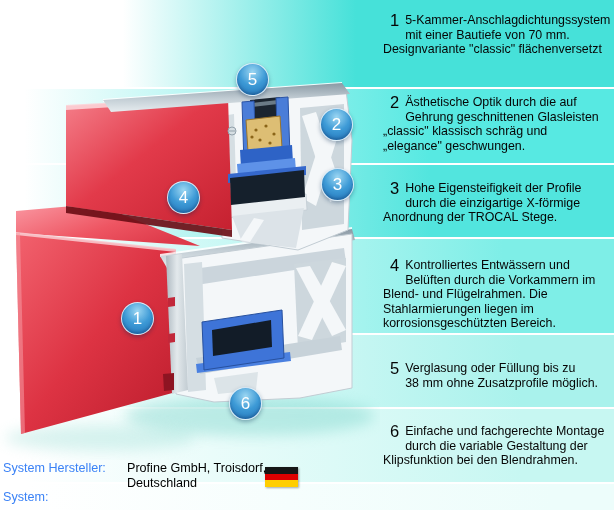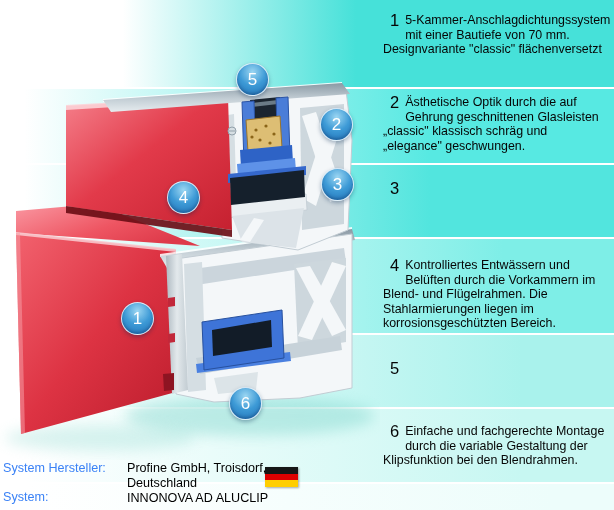--- a/index.html
+++ b/index.html
@@ -176,43 +176,45 @@
 mit einer Bautiefe von 70 mm.
 Designvariante "classic" flächenversetzt</span>
   </div>
   <div class="note" style="top:95px;">
     <span class="num">2</span><span class="body">Ästhetische Optik durch die auf
 Gehrung geschnittenen Glasleisten
 „classic" klassisch schräg und
 „elegance" geschwungen.</span>
   </div>
   <div class="note" style="top:181px;">
-    <span class="num">3</span>
+    <span class="num">3</span><span class="body">Hohe Eigensteifigkeit der Profile
+durch die einzigartige X-förmige
+Anordnung der TROCAL Stege.</span>
   </div>
   <div class="note" style="top:258px;">
     <span class="num">4</span><span class="body">Kontrolliertes Entwässern und
 Belüften durch die Vorkammern im
 Blend- und Flügelrahmen. Die
 Stahlarmierungen liegen im
 korrosionsgeschützten Bereich.</span>
   </div>
   <div class="note" style="top:361px;">
-    <span class="num">5</span>
+    <span class="num">5</span><span class="body">Verglasung oder Füllung bis zu
+38 mm ohne Zusatzprofile möglich.</span>
   </div>
   <div class="note" style="top:424px;">
     <span class="num">6</span><span class="body">Einfache und fachgerechte Montage
 durch die variable Gestaltung der
 Klipsfunktion bei den Blendrahmen.</span>
   </div>
 
   <div class="footer-label" style="top:461px;">System Hersteller:</div>
   <div class="footer-value" style="top:461px;">Profine GmbH, Troisdorf,
 Deutschland</div>
   <div class="footer-label" style="top:490px;">System:</div>
-  <div class="footer-value" style="top:491px;">INNONOVA AD ALUCLIP</div>
 
   <div class="flag">
     <div class="band" style="--c: #161616;"></div>
     <div class="band" style="--c: #dd0000;"></div>
     <div class="band" style="--c: #ffce00;"></div>
   </div>
 
 </div>
 
 </body></html>

